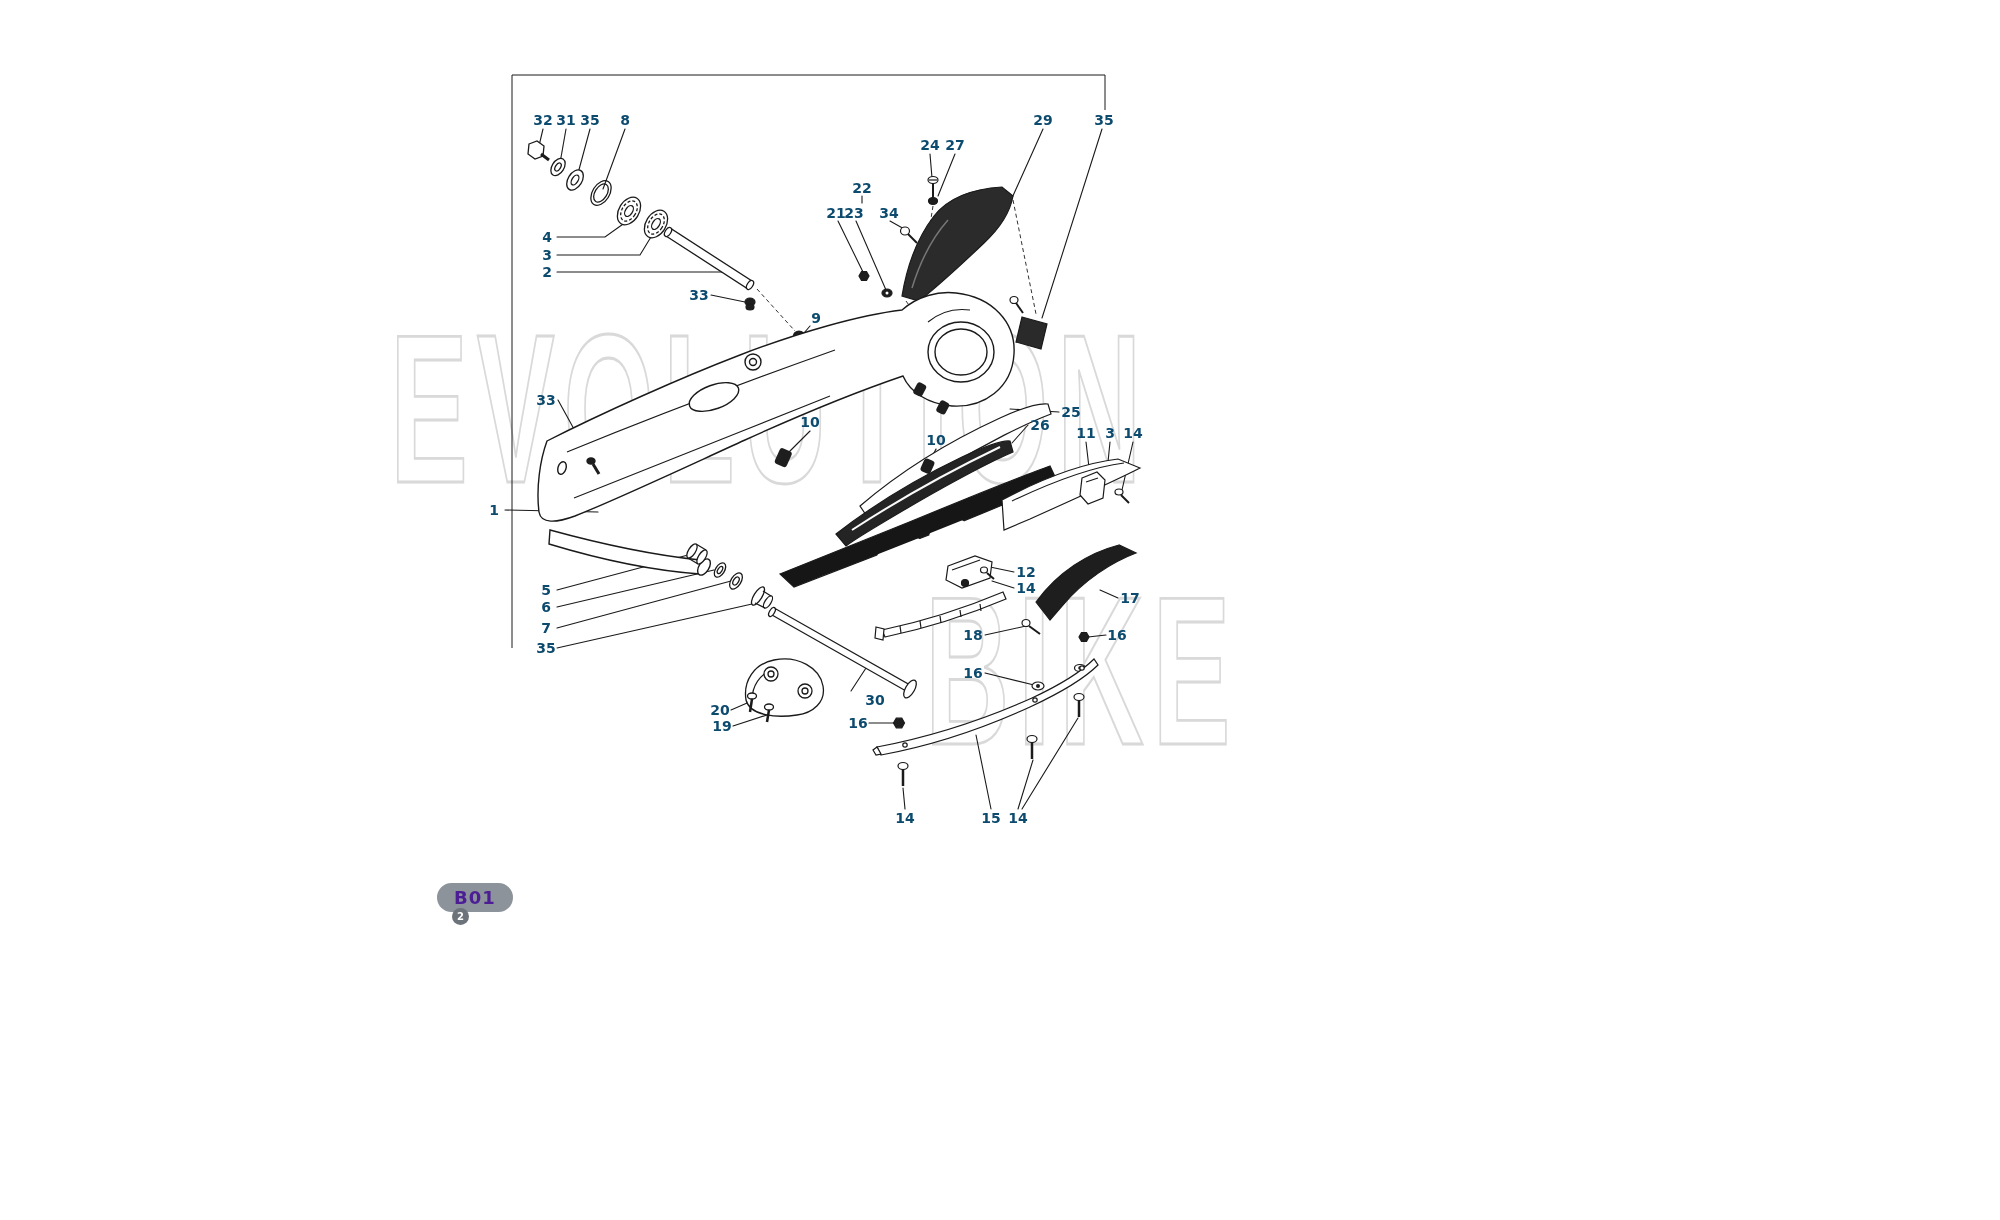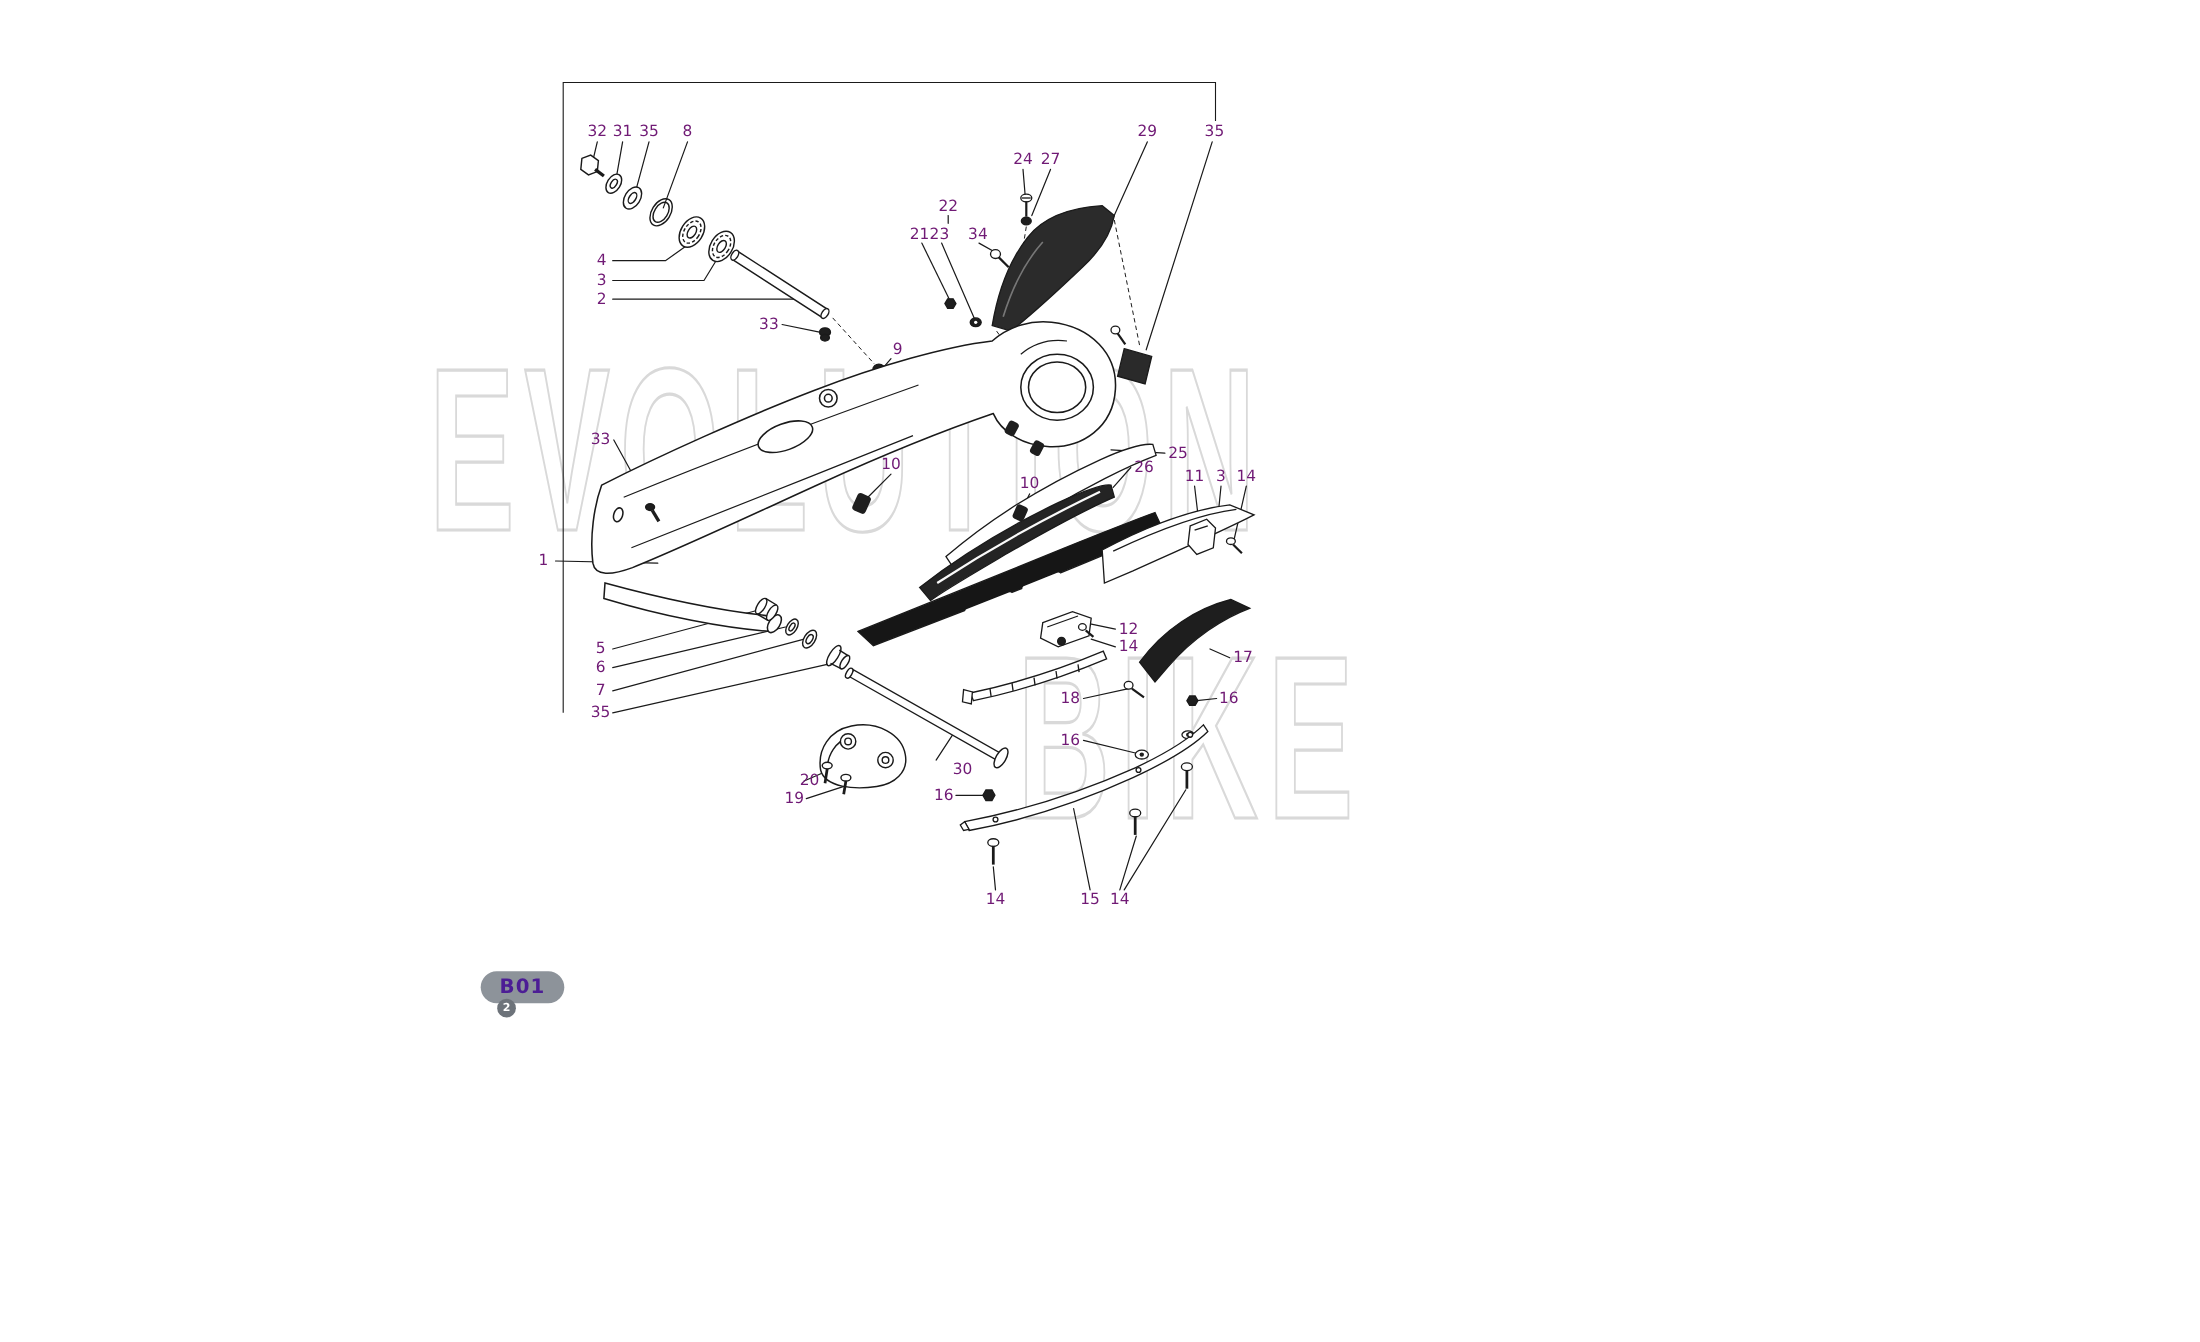--- a/index.html
+++ b/index.html
@@ -21,21 +21,21 @@
     position:absolute;left:528px;top:496px;z-index:3;white-space:nowrap;
     font-family:"DejaVu Serif",serif;font-style:italic;font-weight:700;
     font-size:44px;letter-spacing:7px;color:var(--tagline,#e96a6a);opacity:.7;
   }
 
   svg.diagram{position:absolute;left:0;top:0;z-index:1;}
 
   #labels-layer{position:absolute;left:0;top:0;width:2000px;height:1220px;z-index:4;pointer-events:none;}
   .part-label{
     position:absolute;transform:translate(-50%,-50%);
-    font-weight:400;font-size:14px;color:#701a75;line-height:1;
+    font-weight:700;font-size:14px;color:#0c4a6e;line-height:1;
   }
 
   .badge{
     position:absolute;left:437px;top:883px;width:76px;height:29px;z-index:4;
     background:var(--badge_bg,#8d939a);border-radius:15px;color:#4c1d95;
     font-weight:700;font-size:18px;letter-spacing:1px;
     display:flex;align-items:center;justify-content:center;
   }
   .badge-sub{
     position:absolute;left:452px;top:908px;width:17px;height:17px;z-index:5;
@@ -295,21 +295,21 @@
       <div class="part-label" style="left: 1026px; top: 572px;">12</div>
       <div class="part-label" style="left: 1026px; top: 588px;">14</div>
       <div class="part-label" style="left: 1130px; top: 598px;">17</div>
       <div class="part-label" style="left: 546px; top: 590px;">5</div>
       <div class="part-label" style="left: 546px; top: 607px;">6</div>
       <div class="part-label" style="left: 546px; top: 628px;">7</div>
       <div class="part-label" style="left: 546px; top: 648px;">35</div>
       <div class="part-label" style="left: 973px; top: 635px;">18</div>
       <div class="part-label" style="left: 1117px; top: 635px;">16</div>
       <div class="part-label" style="left: 973px; top: 673px;">16</div>
-      <div class="part-label" style="left: 720px; top: 710px; margin-left: 16px;">20</div>
+      <div class="part-label" style="left: 720px; top: 710px;">20</div>
       <div class="part-label" style="left: 722px; top: 726px;">19</div>
       <div class="part-label" style="left: 875px; top: 700px;">30</div>
       <div class="part-label" style="left: 858px; top: 723px;">16</div>
       <div class="part-label" style="left: 905px; top: 818px;">14</div>
       <div class="part-label" style="left: 991px; top: 818px;">15</div>
       <div class="part-label" style="left: 1018px; top: 818px;">14</div>
     </div>
 
   <div class="badge">B01</div>
   <div class="badge-sub">2</div>

